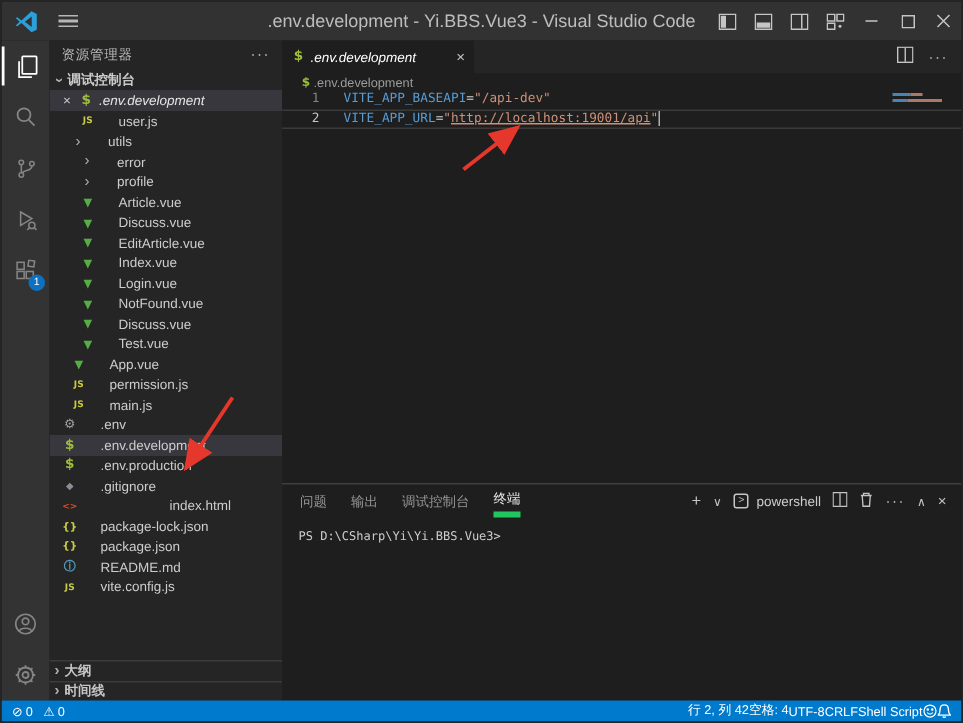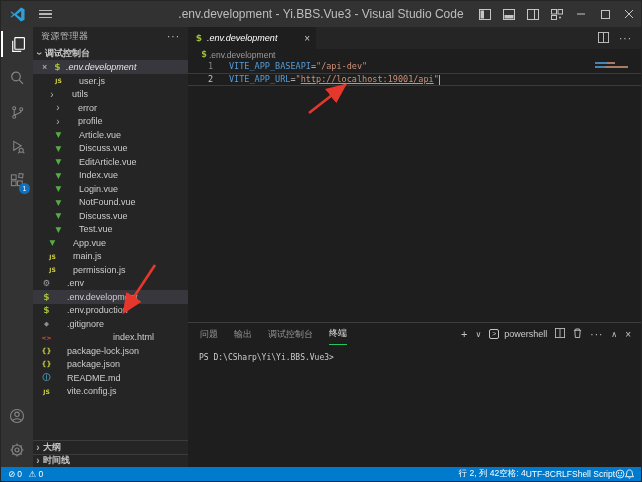--- a/index.html
+++ b/index.html
@@ -72,21 +72,21 @@
   .cursor { display:inline-block; width:1px; height:10px; background:#aeafad; vertical-align:middle; }
   #minimap { position:absolute; right:4px; top:0; width:42px; height:30px; }
   #minimap .mline { height:2px; margin-top:2px; display:flex; }
   #minimap .seg-b { background:rgba(86,156,214,.8); height:100%; }
   #minimap .seg-o { background:rgba(206,145,120,.8); height:100%; }
 
   
   #panel { height:145px; border-top:1px solid #3e3e42; background:#1e1e1e; display:flex; flex-direction:column; flex:0 0 auto; }
   #panel-tabs { height:22px; display:flex; align-items:center; padding-left:12px; flex:0 0 auto; }
   .ptab { font-size:9px; color:#969696; margin-right:16px; height:100%; display:flex; align-items:center; cursor:pointer; text-transform:uppercase; }
-  .ptab.active { color:#e7e7e7; border-bottom:1px solid #22c55e; }
+  .ptab.active { color:#e7e7e7; border-bottom:4px solid #22c55e; }
   #panel-actions { margin-left:auto; display:flex; align-items:center; gap:8px; padding-right:10px; color:#c5c5c5; font-size:10px; }
   #panel-actions .sm { font-size:8px; }
   .ps-box { width:10px; height:10px; border:1px solid #c5c5c5; border-radius:2px; font-size:7px; line-height:8px; text-align:center; color:#c5c5c5; }
   #panel-actions .shell-name { font-size:9px; color:#cccccc; margin-left:-3px; }
   #terminal-body { flex:1; font-family:"DejaVu Sans Mono",monospace; font-size:8px; color:#cccccc; padding:8px 0 0 11px; }
 
   
   #statusbar { position:absolute; left:0; bottom:0; width:100%; height:14px; background:#007acc; color:#ffffff; display:flex; align-items:center; font-size:8.5px; padding:0 7px; }
   .sb-item { margin-right:9px; display:flex; align-items:center; gap:2px; cursor:pointer; }
   #sb-right { margin-left:auto; display:flex; align-items:center; }
@@ -273,25 +273,25 @@
           <div class="trow" style="padding-left: 20px;">
             <span class="ficon" style="color: rgb(85, 173, 69); font-size: 7.5px;">▼</span>
             <span class="tname">Test.vue</span>
           </div>
           <div class="trow" style="padding-left: 14px;">
             <span class="ficon" style="color: rgb(85, 173, 69); font-size: 7.5px;">▼</span>
             <span class="tname">App.vue</span>
           </div>
           <div class="trow" style="padding-left: 14px;">
             <span class="ficon" style="color: rgb(203, 203, 65); font-size: 6px;">JS</span>
-            <span class="tname">main.js</span>
+            <span class="tname">permission.js</span>
           </div>
           <div class="trow" style="padding-left: 14px;">
             <span class="ficon" style="color: rgb(203, 203, 65); font-size: 6px;">JS</span>
-            <span class="tname">permission.js</span>
+            <span class="tname">main.js</span>
           </div>
           <div class="trow" style="padding-left: 8px;">
             <span class="ficon" style="color: rgb(157, 160, 163); font-size: 8.5px;">⚙</span>
             <span class="tname">.env</span>
           </div>
           <div class="trow sel" style="padding-left: 8px;">
             <span class="ficon" style="color: rgb(159, 190, 58); font-size: 9px;">$</span>
             <span class="tname">.env.development</span>
           </div>
           <div class="trow" style="padding-left: 8px;">

